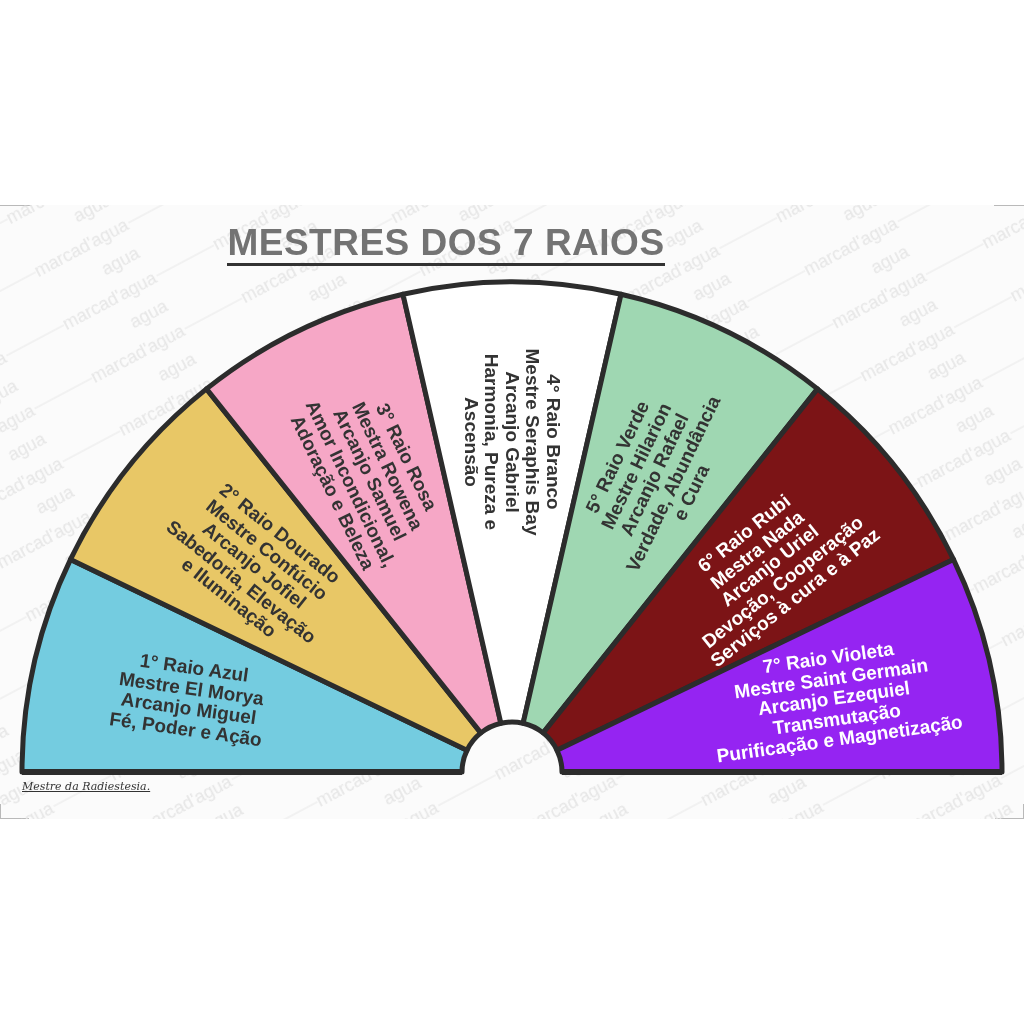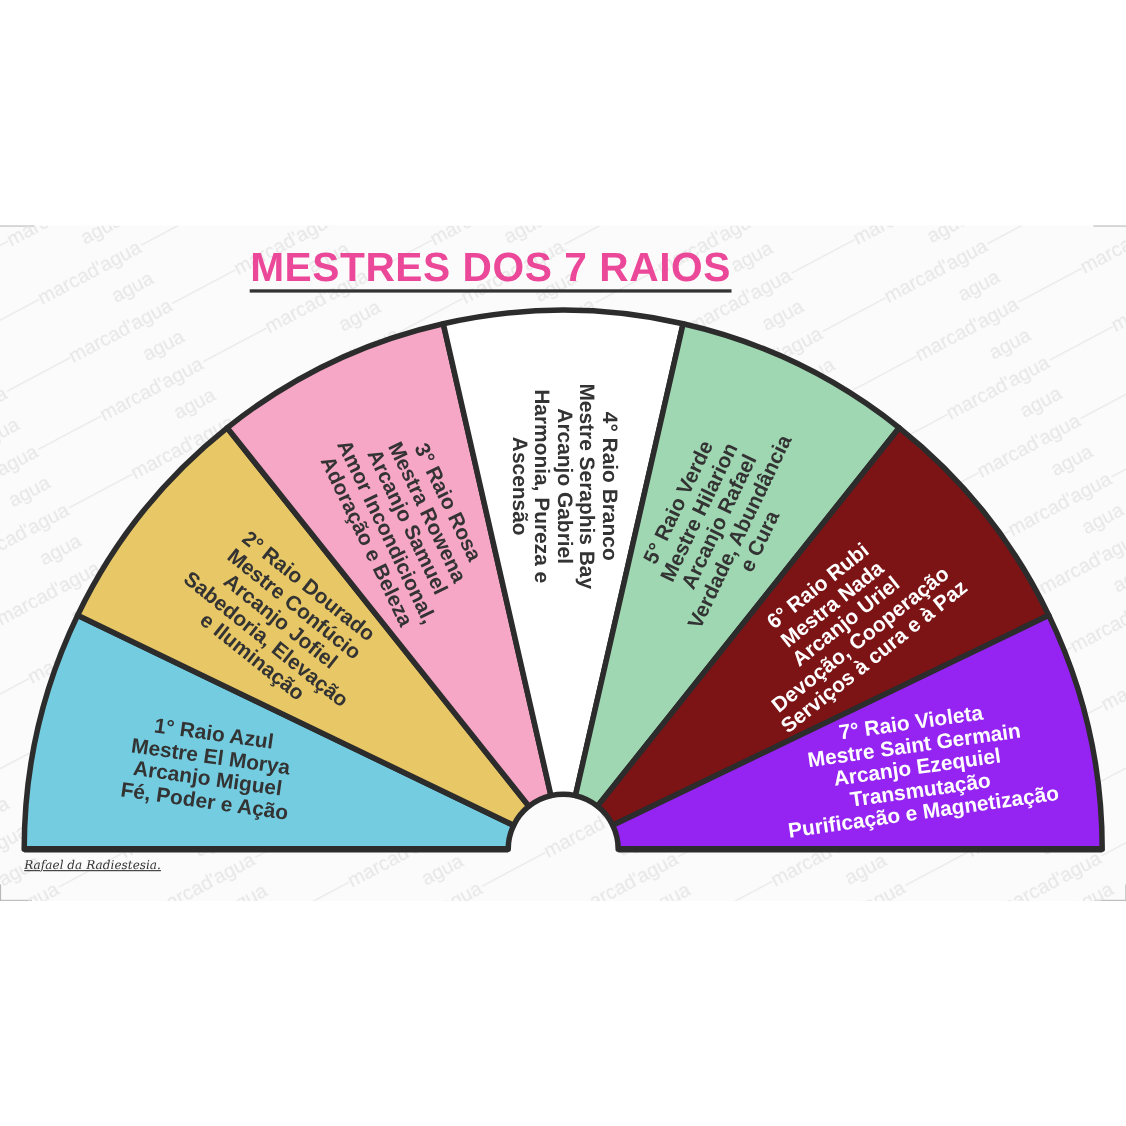--- a/index.html
+++ b/index.html
@@ -1,20 +1,20 @@
 <!DOCTYPE html>
 <html><head>
 <meta charset="utf-8">
 <style>
   html, body { margin:0; padding:0; background:#ffffff; }
   body { width:1024px; height:1024px; position:relative; overflow:hidden; font-family:"Liberation Sans", sans-serif; }
   .canvas { position:absolute; left:0; top:205px; width:1024px; height:614px; background:#fbfbfb; }
   .corner { position:absolute; border-color:#b9b9b9; border-style:solid; width:28px; height:14px; }
   .wm { position:absolute; inset:0; overflow:hidden; }
-  .title { position:absolute; left:0; width:892px; top:222px; text-align:center; font-weight:bold; font-size:37px; color:#ec4899; letter-spacing:0.5px; }
+  .title { position:absolute; left:0; width:892px; top:222px; text-align:center; font-weight:bold; font-size:37px; color:#737373; letter-spacing:0.5px; }
   .title span { border-bottom:3px solid #333333; padding-bottom:0px; line-height:40px; }
   svg.fan { position:absolute; left:0; top:0; }
   .label { position:absolute; font-weight:bold; white-space:nowrap; line-height:1.08; transform-origin:0 0; }
   .footer { position:absolute; left:22px; top:780px; font-family:"DejaVu Serif", serif; font-style:italic; font-size:11px; color:#333; text-decoration:underline; }
 </style>
 </head>
 <body>
 
 <div class="canvas">
   <div class="corner" style="left:0;top:0;border-width:1px 1px 0 0;width:30px;height:0;border-top-width:1px;"></div>
@@ -90,13 +90,13 @@
     </div>
     <div class="label" style="color: rgb(255, 255, 255); font-size: 19px; text-align: center; left: 833.726px; top: 698.568px; transform-origin: center center; transform: translate(-50%, -50%) rotate(-8deg);">
       <div>7° Raio Violeta</div>
       <div>Mestre Saint Germain</div>
       <div>Arcanjo Ezequiel</div>
       <div>Transmutação</div>
       <div>Purificação e Magnetização</div>
     </div>
   </div>
 
-<div class="footer">Rafael da Radiestesia.</div>
+<div class="footer">Mestre da Radiestesia.</div>
 
 </body></html>

